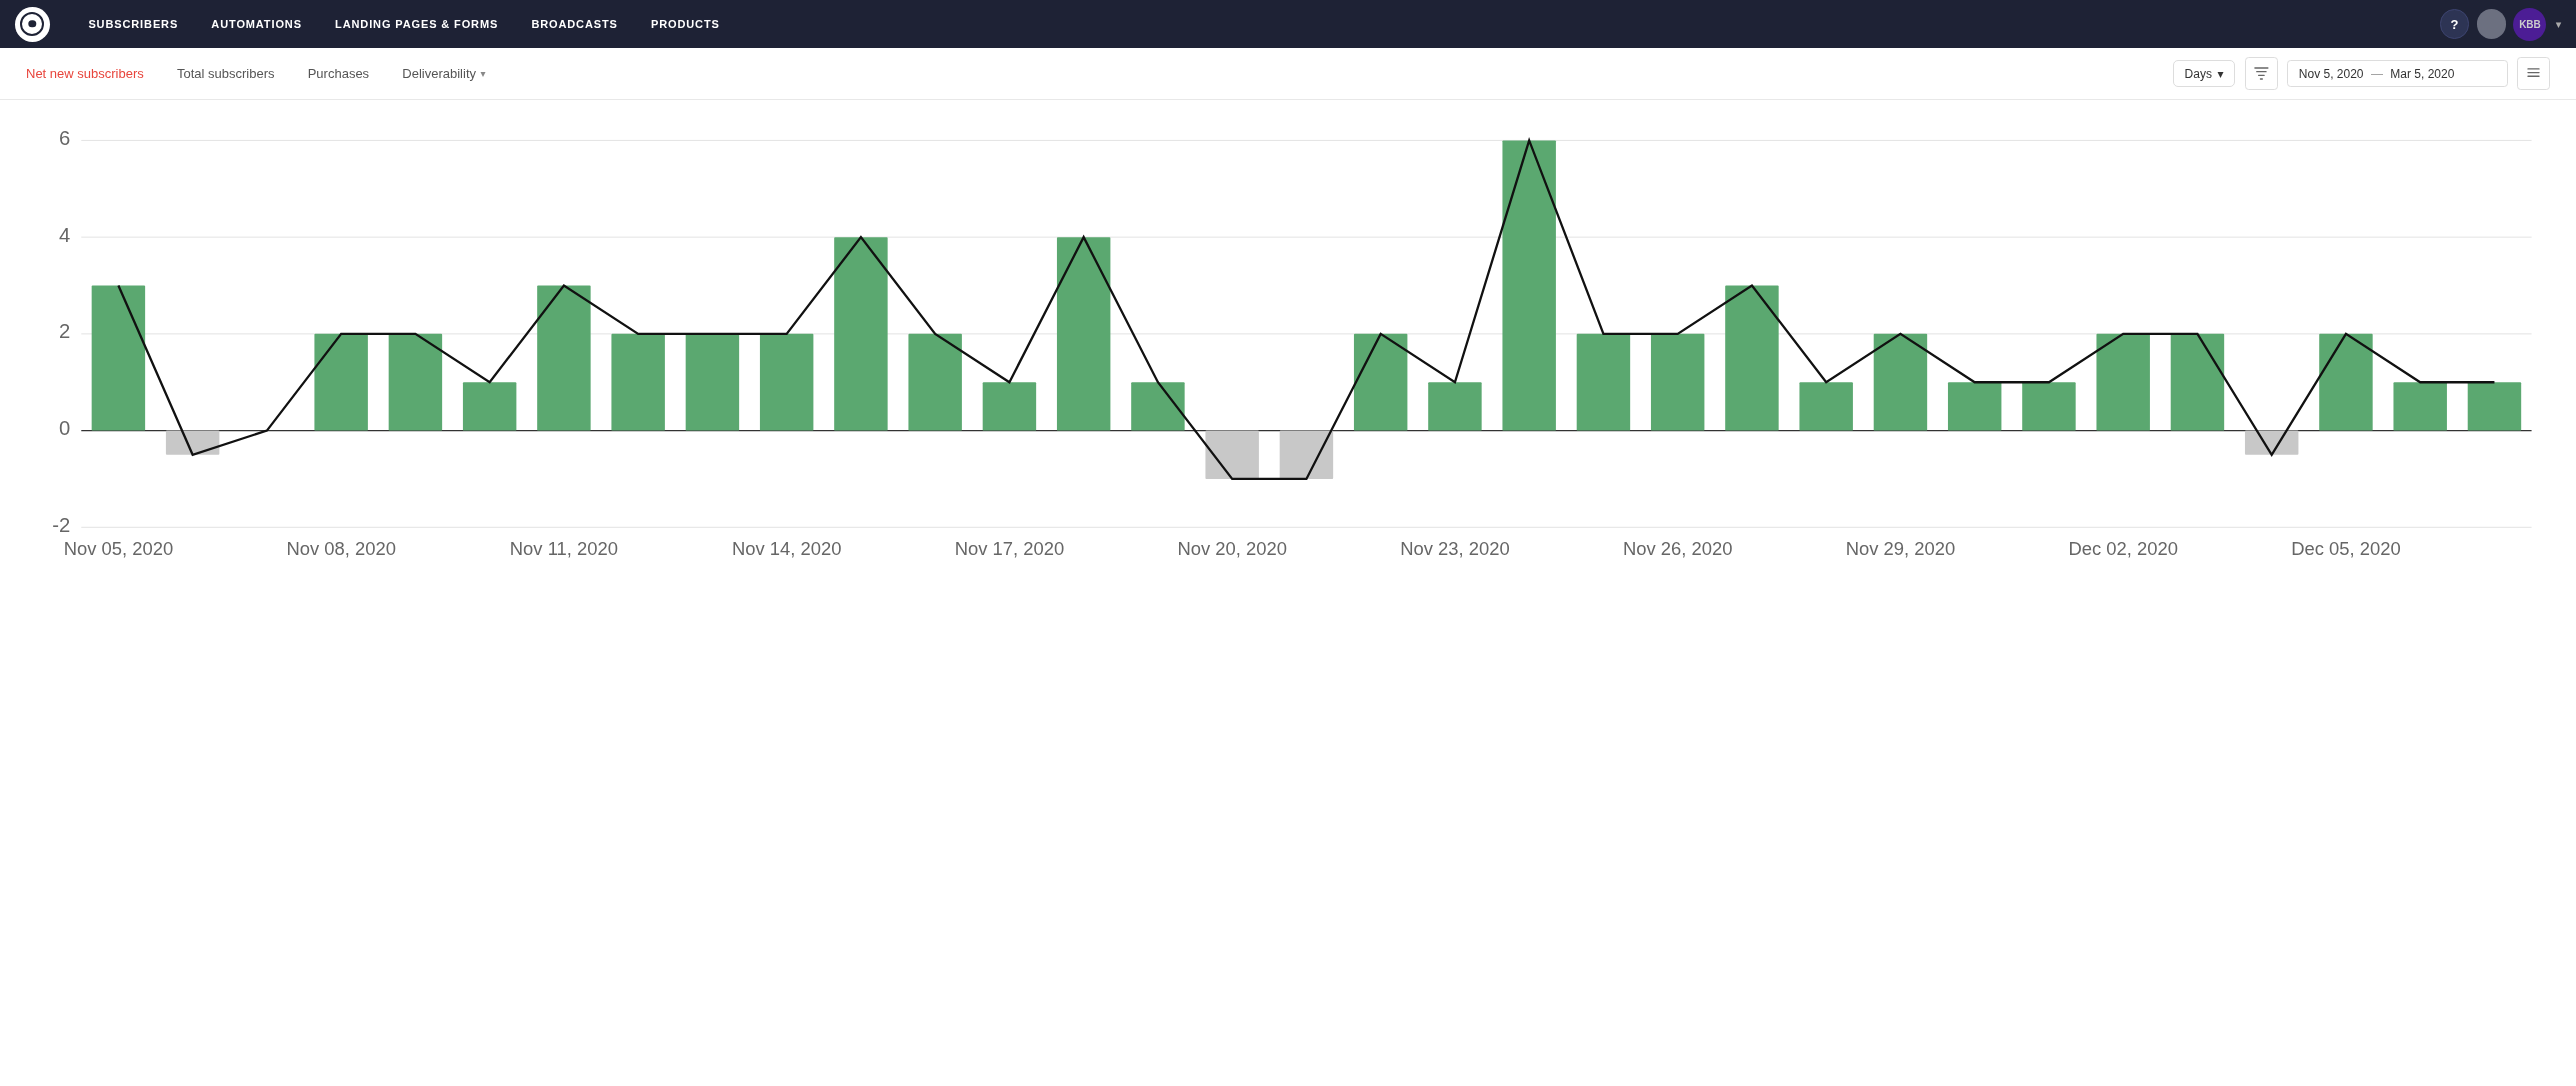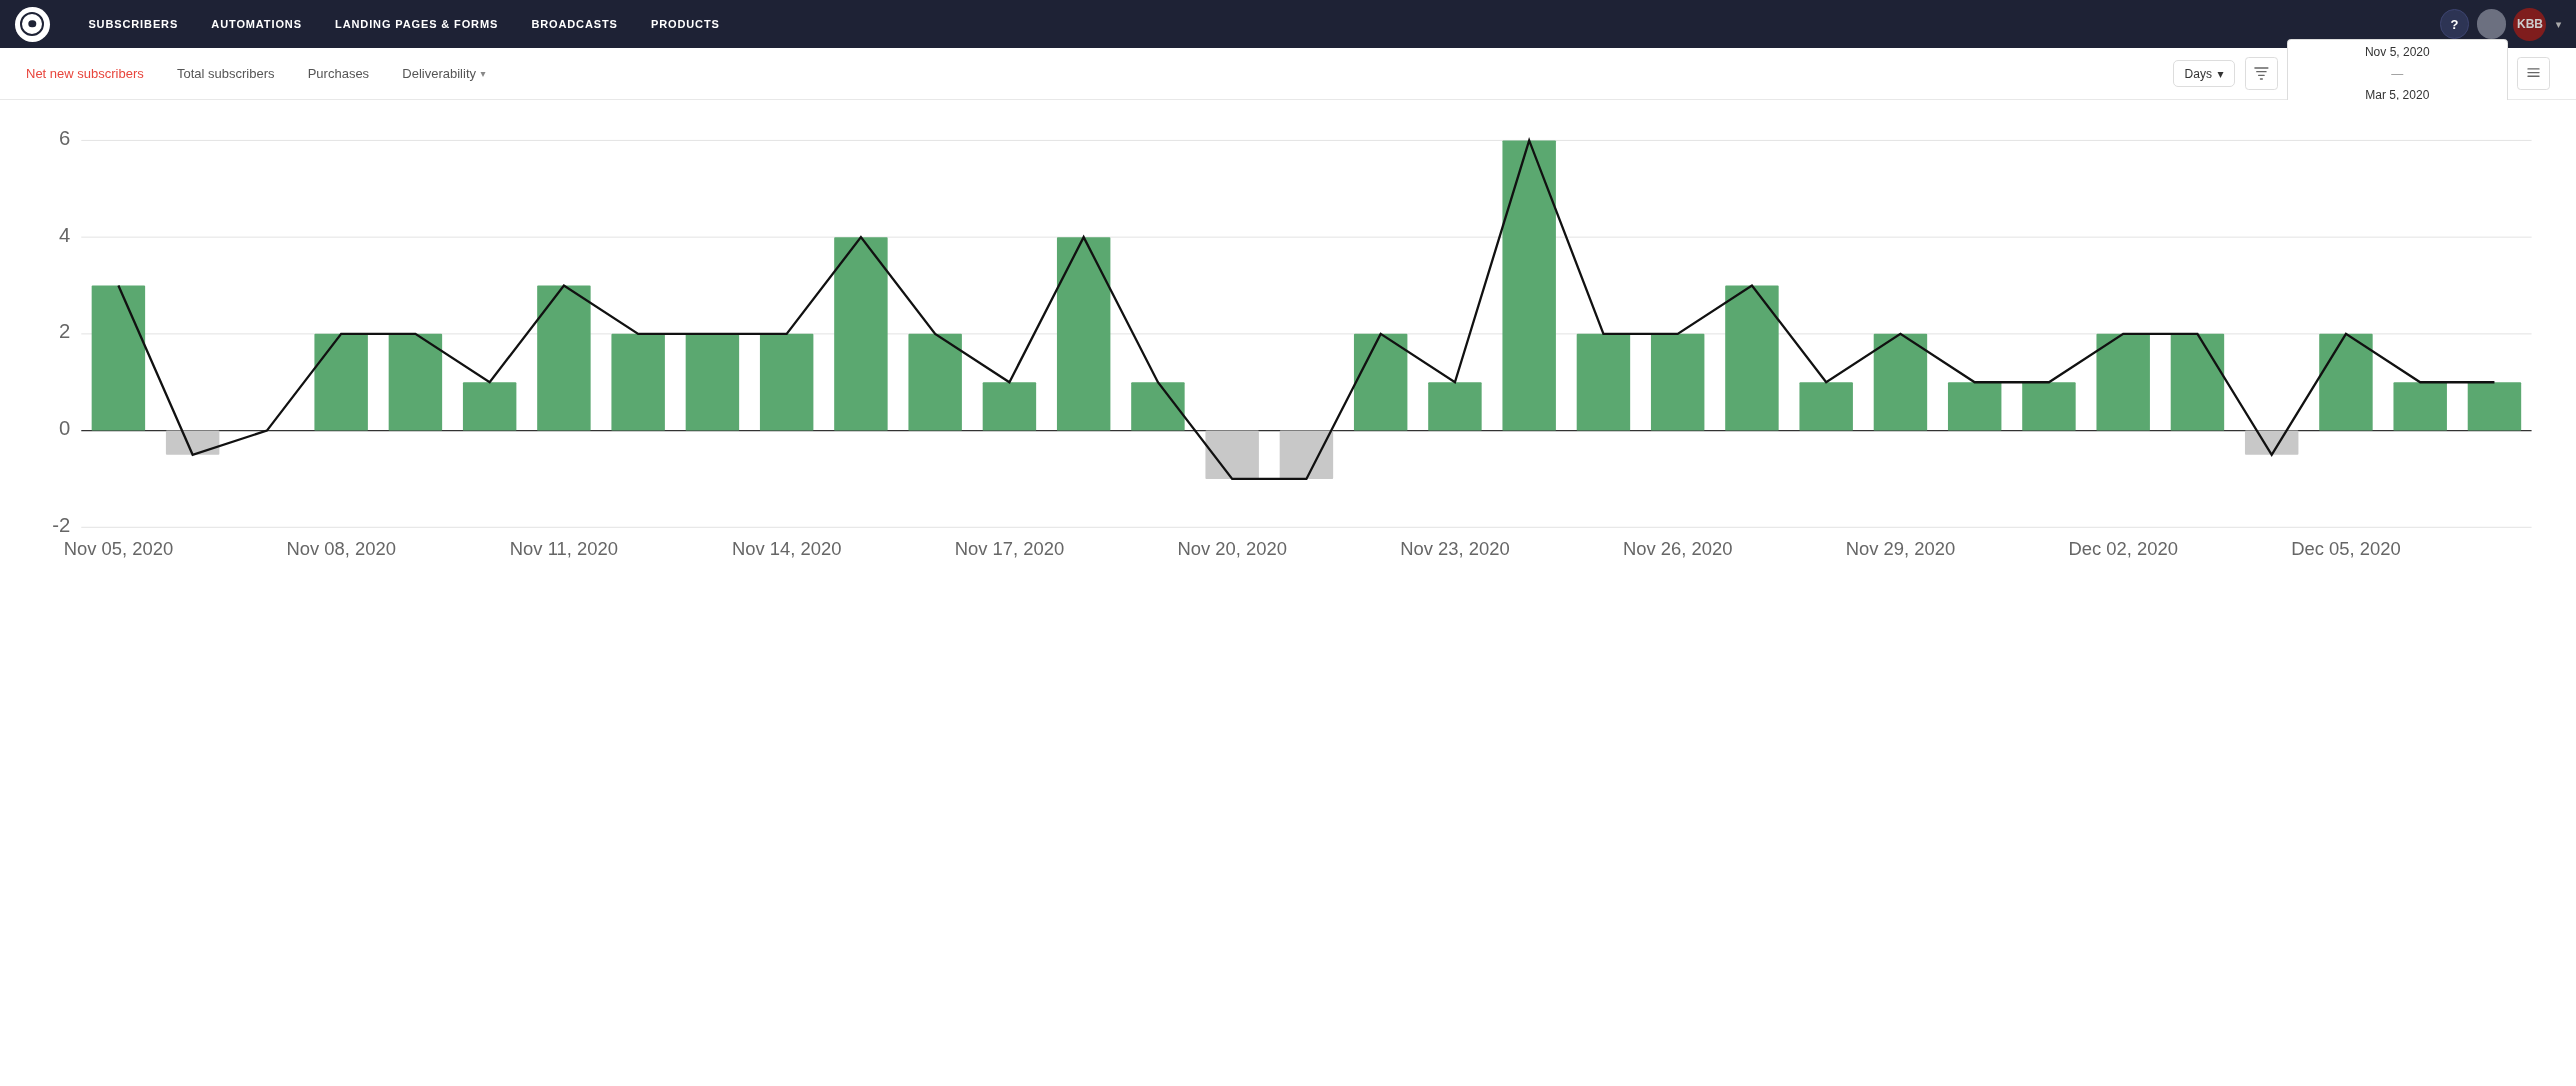--- a/index.html
+++ b/index.html
@@ -61,24 +61,24 @@
       cursor: pointer;
       color: #fff;
       font-size: 13px;
       font-weight: 700;
     }
     .nav-icon-btn.question { background: #2d3454; border: 0.9px solid #3d4470; }
     .nav-icon-btn.circle-gray { background: #6c7080; }
     .nav-avatar {
       width: 33px; height: 33px;
       border-radius: 50%;
-      background: #7f1d1d;
+      background: #4c1d95;
       display: flex; align-items: center; justify-content: center;
       color: #ccc;
-      font-size: 12px;
+      font-size: 10px;
       font-weight: 600;
       cursor: pointer;
     }
     .nav-chevron { color: #aaa; font-size: 11px; margin-left: 1.8px; cursor: pointer; }
 
     
     .tabs-bar {
       display: flex;
       align-items: center;
       padding: 0 26px;
@@ -139,21 +139,20 @@
       display: flex; align-items: center;
       border: 0.9px solid #ddd;
       border-radius: 3.7px;
       padding: 5.5px 11px;
       font-size: 12px;
       color: #333;
       cursor: pointer;
       background: #fff;
       gap: 7.4px;
       min-width: 221px;
-      flex-direction: column;
     }
     .date-range-sep { color: #999; }
     .list-icon-btn {
       width: 33px; height: 33px;
       border: 0.9px solid #ddd;
       border-radius: 3.7px;
       display: flex; align-items: center; justify-content: center;
       cursor: pointer;
       color: #666;
       background: #fff;

